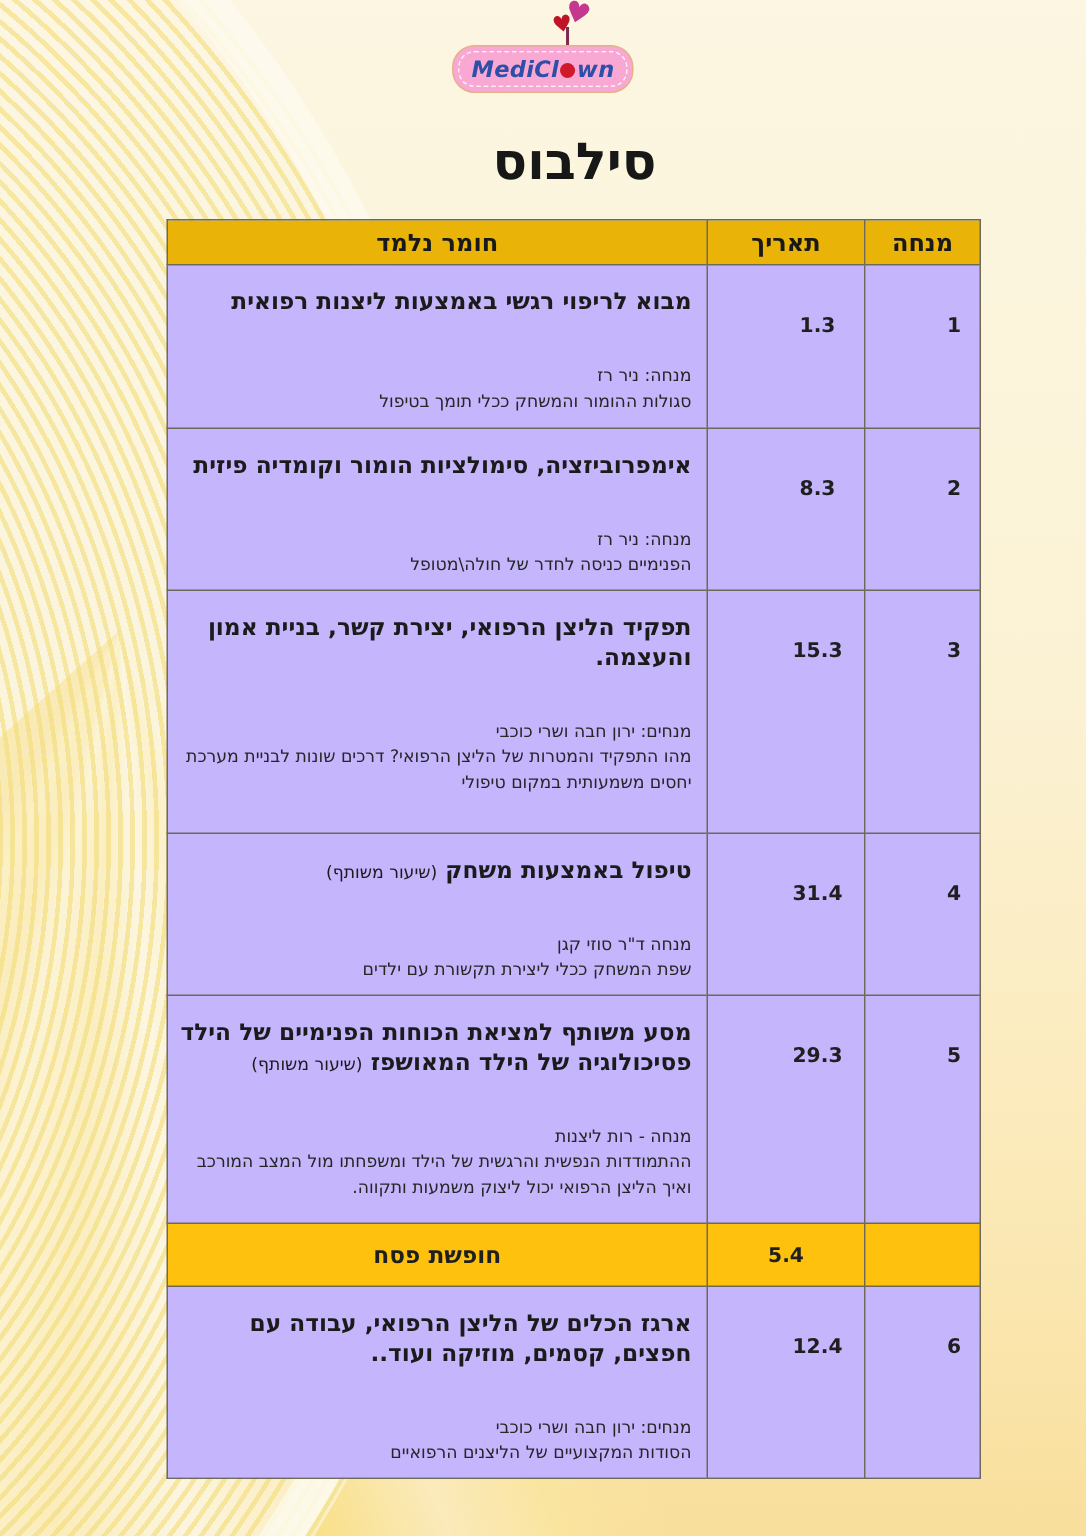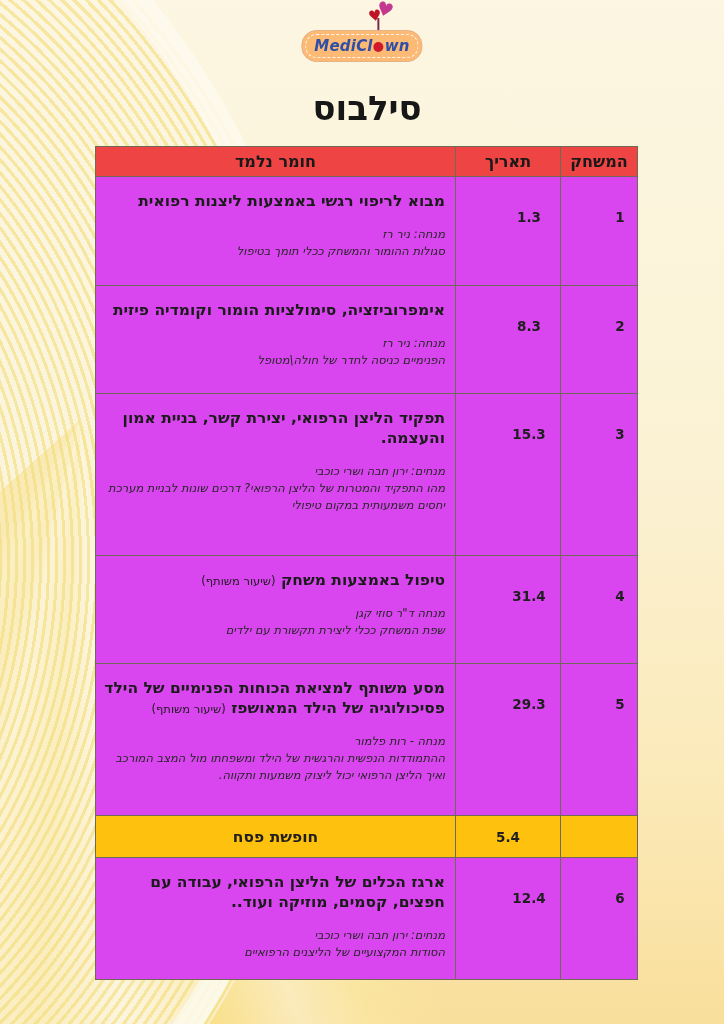--- a/index.html
+++ b/index.html
@@ -29,50 +29,50 @@
   .bg-arcs{position:absolute;left:-1030px;top:-230px;width:1370px;height:1580px;
     border-radius:50%;z-index:2;opacity:.9;
     background:repeating-radial-gradient(ellipse at center,
       rgba(245,228,150,.95) 0px, rgba(245,228,150,.95) 3px,
       rgba(252,246,226,.7) 3px, rgba(252,246,226,.7) 8px);}
   .bg-arc-edge{position:absolute;left:-1056px;top:-256px;width:1396px;height:1606px;
     border-radius:50%;z-index:3;border:26px solid rgba(253,250,238,.85);
     box-sizing:border-box;background:transparent;}
   
   .logo{position:absolute;top:30px;left:50%;transform:translateX(-50%);z-index:10;}
-  .logo-band{position:relative;background:#fdba74;border:1px solid #e5b187;
+  .logo-band{position:relative;background:#f9a8d4;border:1px solid #e5b187;
     border-radius:15px;padding:5px 12px 6px 12px;min-width:86px;text-align:center;}
   .logo-band::before{content:"";position:absolute;inset:3px;border:1px dashed rgba(255,255,255,.85);
     border-radius:11px;pointer-events:none;}
   .logo-text{color:#2d4fa8;font-weight:bold;font-size:15px;font-style:italic;letter-spacing:.2px;white-space:nowrap;}
   .logo-nose{display:inline-block;width:10px;height:10px;border-radius:50%;
     background:#cf1a2b;margin:0 1px;transform:translateY(1px);}
   .logo-stem{position:absolute;top:-12px;left:63%;width:1.5px;height:13px;background:#7c2b4e;}
   .heart{position:absolute;line-height:1;}
   .heart-pink{top:-30px;left:62%;font-size:19px;color:#c4388f;transform:rotate(16deg);}
   .heart-red{top:-21px;left:55%;font-size:15px;color:#bf1327;transform:rotate(-10deg);}
   
-  .content{position:absolute;left:96px;top:0;width:542px;z-index:10;direction:rtl;}
+  .content{position:absolute;left:112px;top:0;width:542px;z-index:10;direction:rtl;}
   .page-title{margin:0;padding:88px 0 0 0;text-align:center;
     font-size:34px;font-weight:bold;color:#171717;}
   table.syllabus{border-collapse:collapse;width:542px;margin-top:18px;
     table-layout:fixed;direction:rtl;}
   .syllabus td,.syllabus th{border:1px solid #6f6a58;box-sizing:border-box;}
   .col-meeting{width:77px;}
   .col-date{width:105px;}
   .col-material{width:360px;}
-  th{background:#ef4444;font-size:16px;font-weight:bold;color:#191919;
+  th{background:#eab308;font-size:16px;font-weight:bold;color:#191919;
     padding:4px 6px;height:30px;}
-  td{background:#d946ef;vertical-align:top;color:#1f1f1f;}
+  td{background:#c4b5fd;vertical-align:top;color:#1f1f1f;}
   td.cell-meeting,td.cell-date{text-align:center;font-weight:bold;font-size:13.5px;
     padding-top:32px;padding-left:43px;}
   td.cell-material{padding:14px 10px 8px 8px;}
   .row-title{font-size:15.5px;font-weight:bold;line-height:1.3;color:#1b1b1b;}
   .title-note{font-size:11.5px;font-weight:normal;}
-  .row-details{margin-top:15px;font-size:11.5px;line-height:1.45;color:#262626;font-style:italic;}
+  .row-details{margin-top:31px;font-size:11.5px;line-height:1.45;color:#262626;}
   tr.break-row td{background:#fec10d;vertical-align:middle;height:42px;padding:3px;}
   tr.break-row .break-label{text-align:center;font-weight:bold;font-size:15.5px;}
   tr.break-row .cell-date{padding-top:3px;margin-left:44px;}
 </style>
 </head>
 <body>
 
 <div class="bg-base"></div>
 <div class="bg-rays"></div>
 <div class="bg-arcs"></div>
@@ -91,21 +91,21 @@
   <h1 class="page-title">סילבוס</h1>
 
   <table class="syllabus">
     <colgroup>
         <col class="col-meeting">
         <col class="col-date">
         <col class="col-material">
       </colgroup>
     <thead>
       <tr>
-        <th>המשחק</th>
+        <th>מנחה</th>
         <th>תאריך</th>
         <th>חומר נלמד</th>
       </tr>
     </thead>
     <tbody>
       <tr style="height:109px;">
         <td class="cell-meeting">1</td>
         <td class="cell-date">1.3</td>
         <td class="cell-material">
           <div class="row-title"><span>מבוא לריפוי רגשי באמצעות ליצנות רפואית</span> <span class="title-note"></span></div>
@@ -147,21 +147,21 @@
             <div>שפת המשחק ככלי ליצירת תקשורת עם ילדים</div>
           </div>
         </td>
       </tr>
       <tr style="height:152px;">
         <td class="cell-meeting">5</td>
         <td class="cell-date">29.3</td>
         <td class="cell-material">
           <div class="row-title"><span>מסע משותף למציאת הכוחות הפנימיים של הילד פסיכולוגיה של הילד המאושפז</span> <span class="title-note">(שיעור משותף)</span></div>
           <div class="row-details">
-            <div>מנחה - רות פלמור</div>
+            <div>מנחה - רות ליצנות</div>
             <div>ההתמודדות הנפשית והרגשית של הילד ומשפחתו מול המצב המורכב ואיך הליצן הרפואי יכול ליצוק משמעות ותקווה.</div>
           </div>
         </td>
       </tr>
       <tr class="break-row" style="height:30px;">
         <td class="cell-meeting"></td>
         <td class="cell-date">5.4</td>
         <td class="break-label">חופשת פסח</td>
       </tr>
       <tr style="height:122px;">

